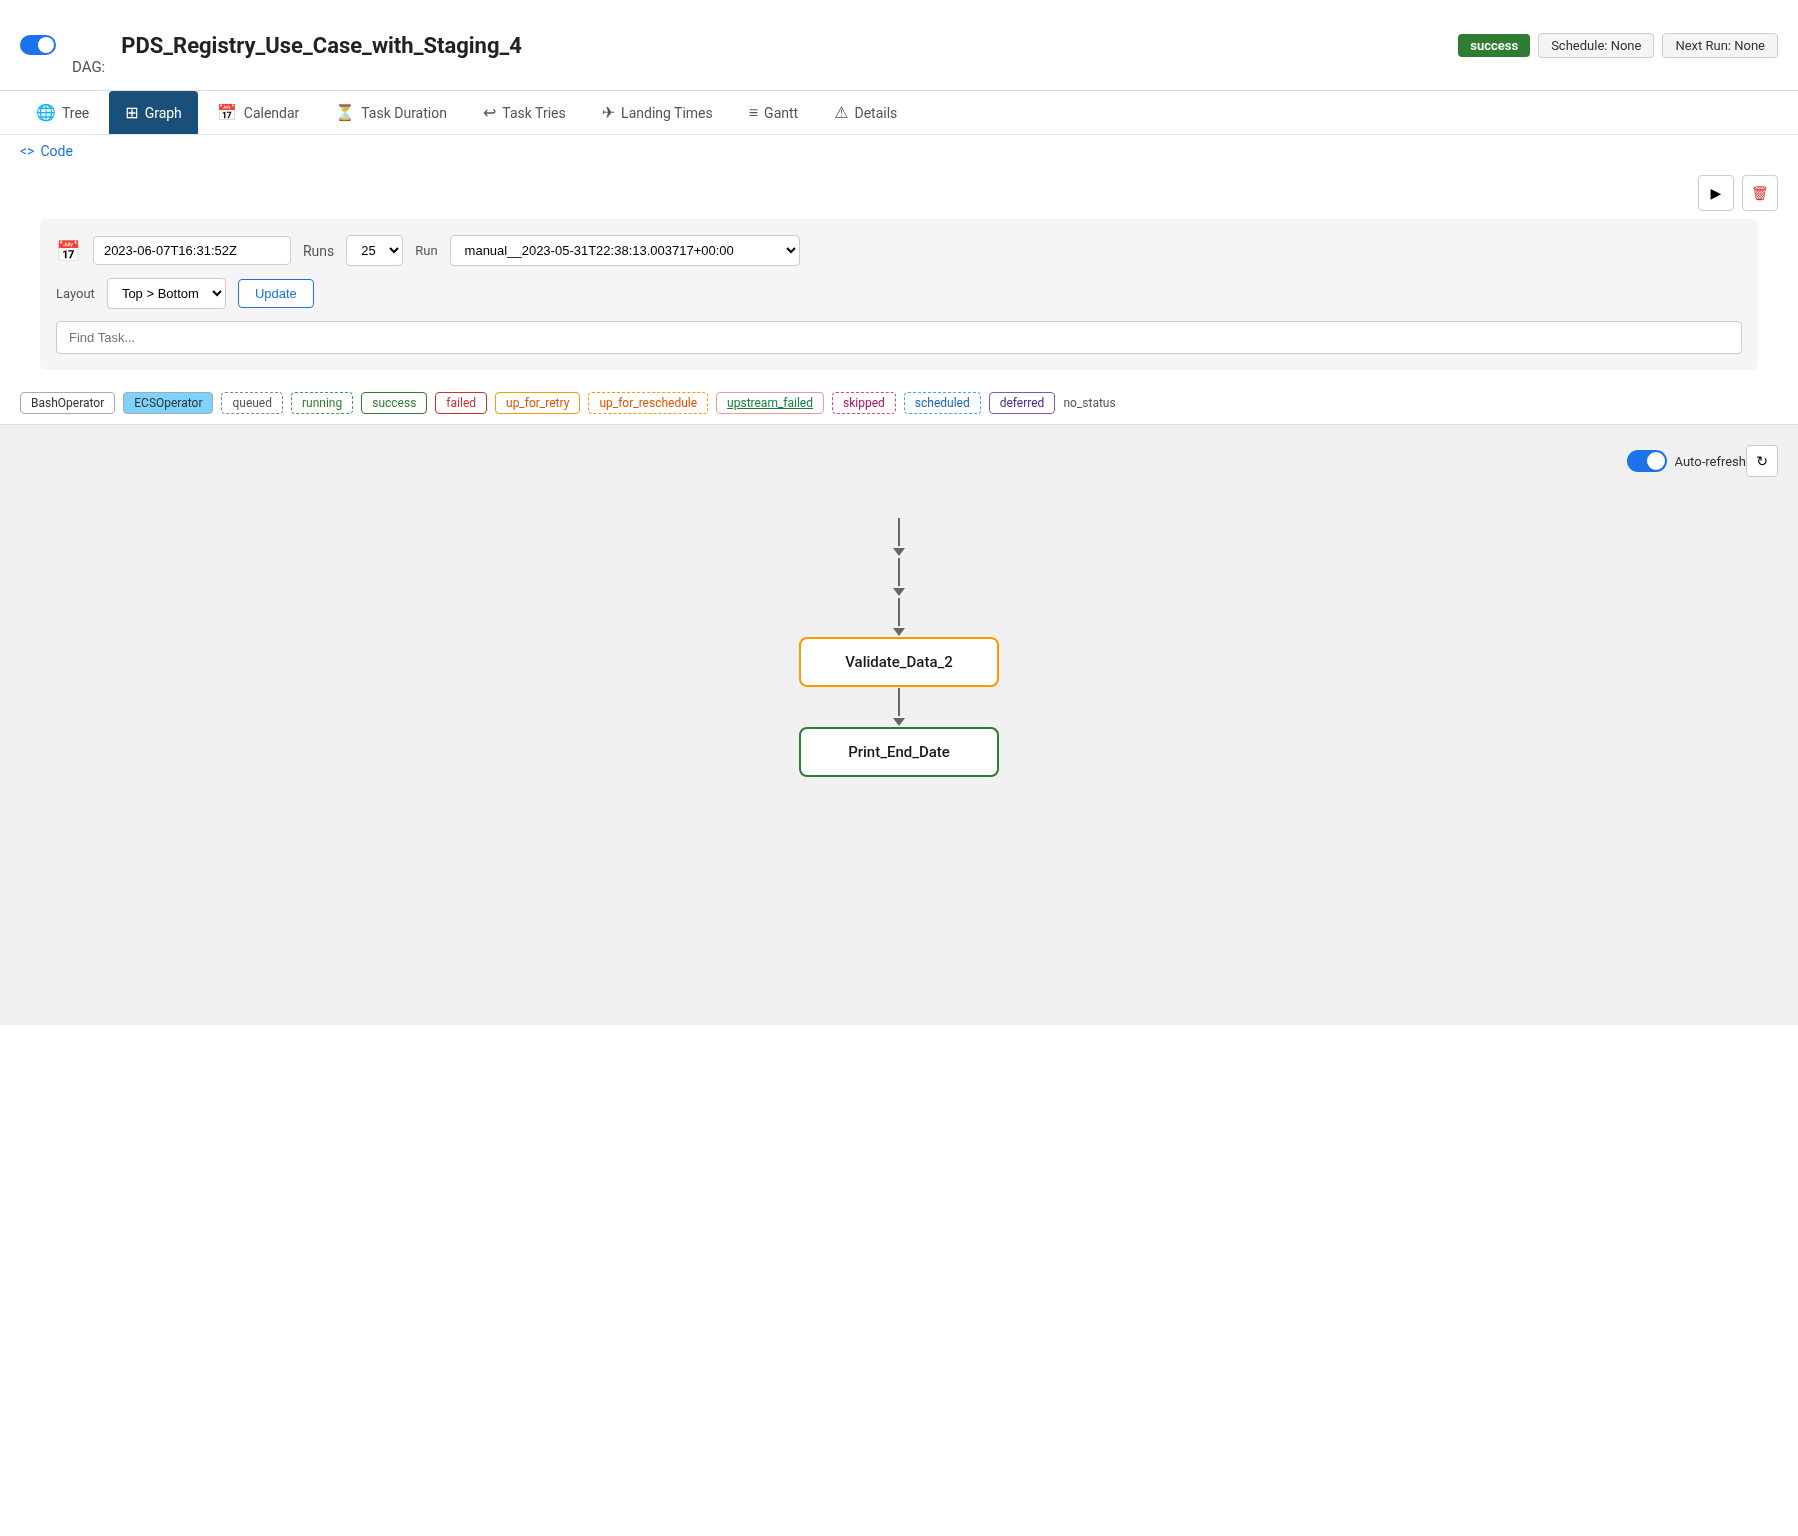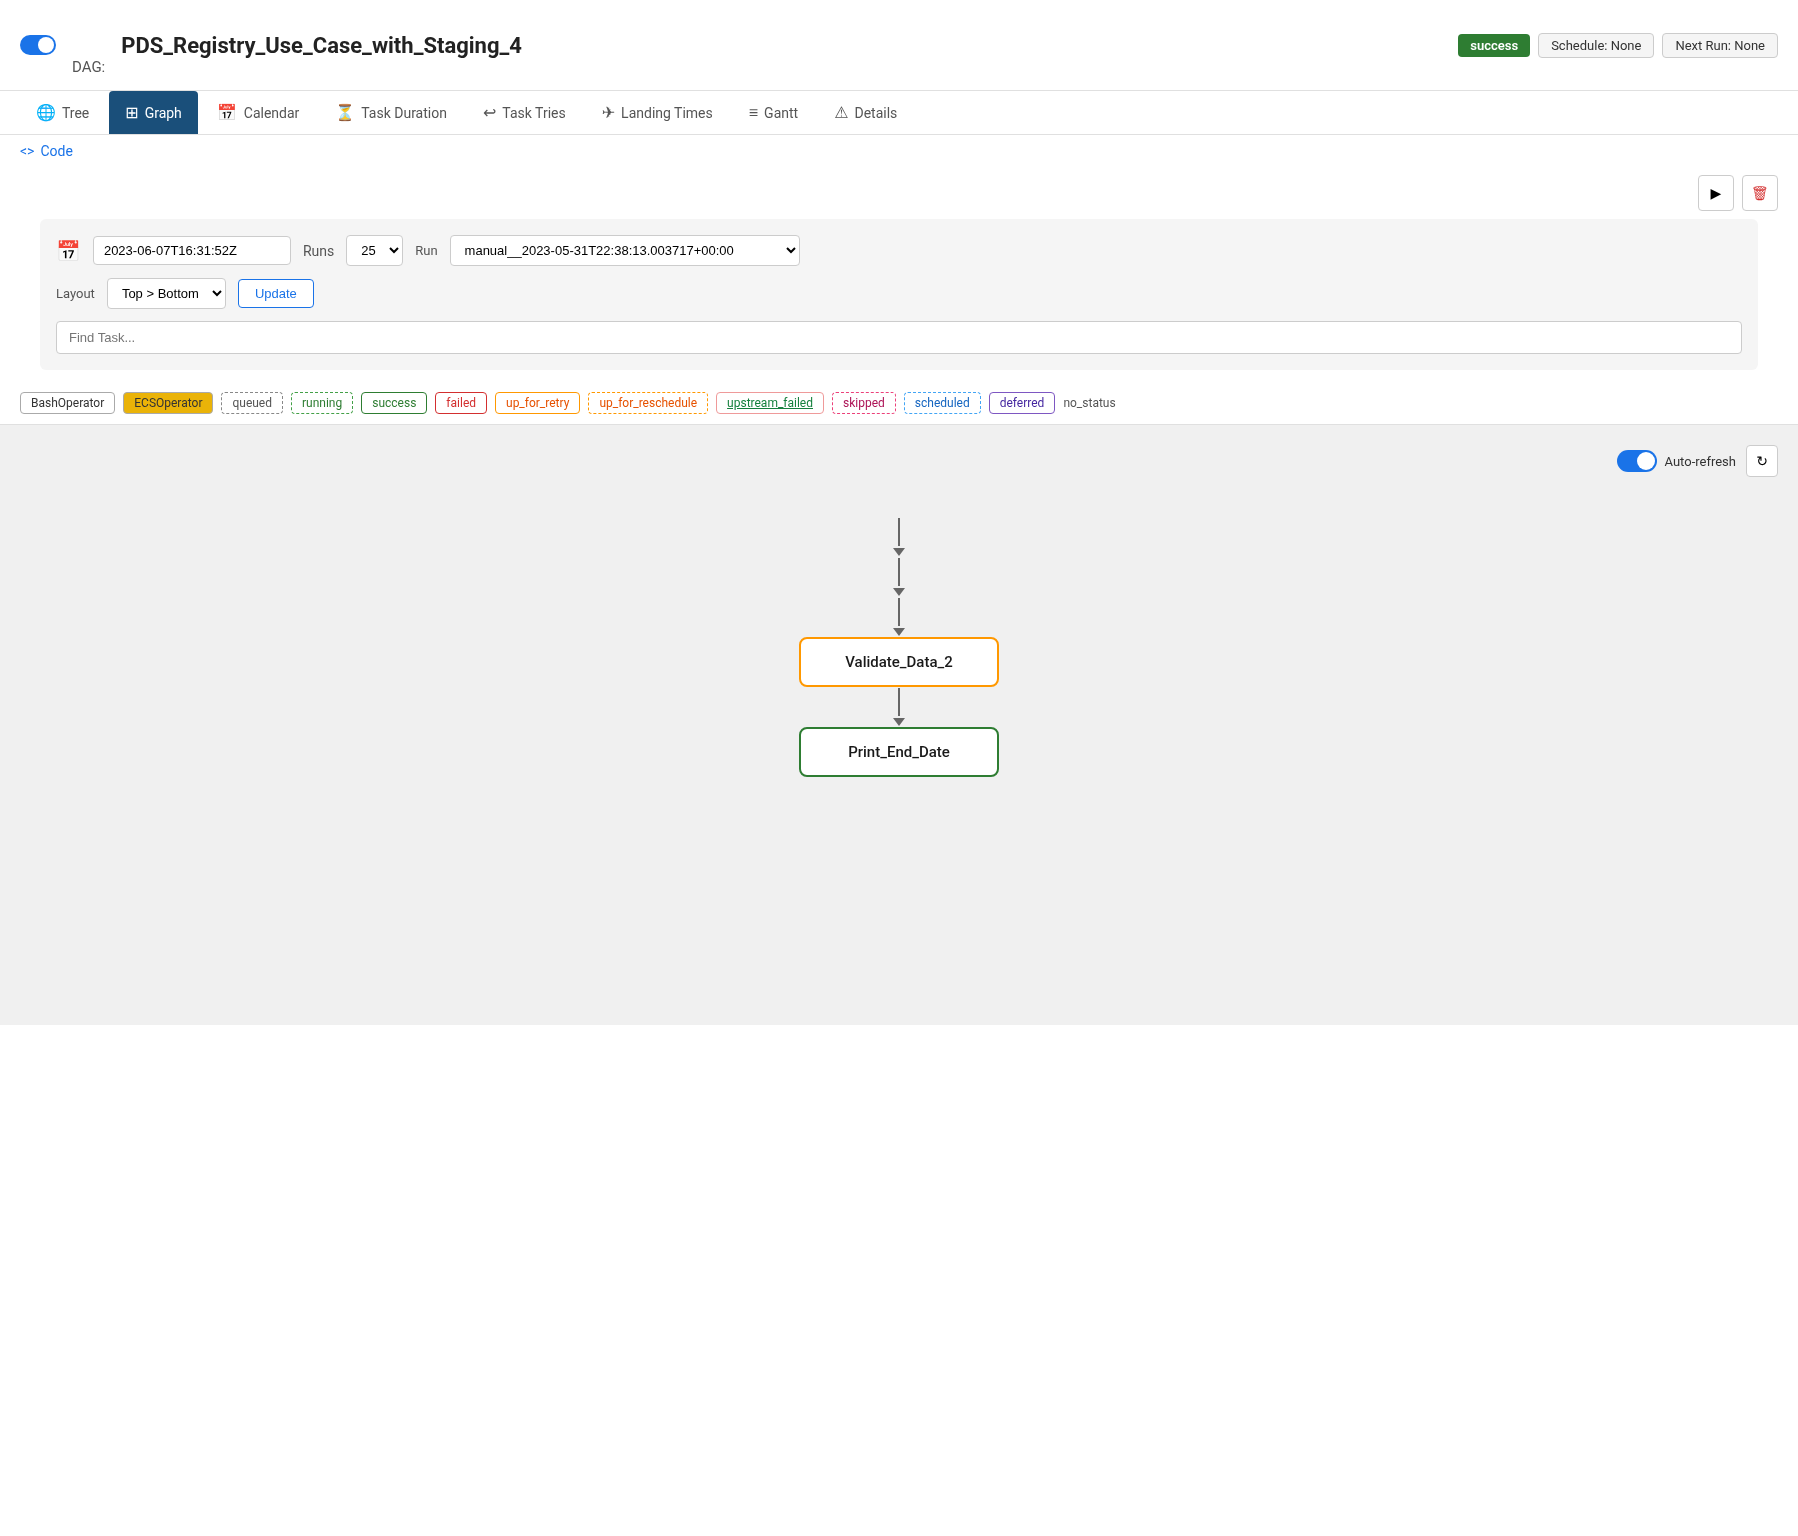--- a/index.html
+++ b/index.html
@@ -43,36 +43,36 @@
     .layout-row { display: flex; align-items: center; gap: 12px; margin-bottom: 12px; }
     .layout-label { color: #555; font-size: 13px; }
     .layout-select { border: 1px solid #ccc; border-radius: 4px; padding: 6px 10px; font-size: 13px; background: white; }
     .update-btn { border: 1px solid #1a73e8; color: #1a73e8; background: white; border-radius: 4px; padding: 6px 16px; font-size: 13px; cursor: pointer; font-weight: 500; }
     .find-task-input { width: 100%; border: 1px solid #ccc; border-radius: 4px; padding: 8px 12px; font-size: 13px; background: white; color: #999; }
 
     
     .legend { display: flex; align-items: center; padding: 10px 20px; gap: 8px; flex-wrap: wrap; border-bottom: 1px solid #e0e0e0; }
     .legend-item { padding: 3px 10px; border-radius: 4px; font-size: 12px; cursor: pointer; }
     .legend-bash { border: 1px solid #aaa; color: #333; background: white; }
-    .legend-ecs { border: 1px solid #aaa; color: #333; background: #eab308; }
+    .legend-ecs { border: 1px solid #aaa; color: #333; background: #7dd3fc; }
     .legend-queued { border: 1.5px solid #888; color: #555; background: white; border-style: dashed; }
     .legend-running { border: 1.5px solid #43a047; color: #2e7d32; background: white; border-style: dashed; }
     .legend-success { border: 1.5px solid #2e7d32; color: #2e7d32; background: white; }
     .legend-failed { border: 1.5px solid #d32f2f; color: #d32f2f; background: white; }
     .legend-up_for_retry { border: 1.5px solid #ff9800; color: #e65100; background: white; }
     .legend-up_for_reschedule { border: 1.5px solid #ff9800; color: #e65100; background: white; border-style: dashed; }
     .legend-upstream_failed { border: 1.5px solid #ef9a9a; color: #15803d; background: white; text-decoration: underline; }
     .legend-skipped { border: 1.5px solid #ec407a; color: #ad1457; background: white; border-style: dashed; }
     .legend-scheduled { border: 1.5px solid #42a5f5; color: #1565c0; background: white; border-style: dashed; }
     .legend-deferred { border: 1.5px solid #7e57c2; color: #4527a0; background: white; }
     .legend-no_status { color: #555; font-size: 12px; }
 
     
     .graph-area { background: #f0f0f0; margin: 0; padding: 20px; position: relative; min-height: 600px; }
-    .graph-toolbar { display: flex; justify-content: flex-end; align-items: center; gap: 10px; margin-bottom: 20px; }
+    .graph-toolbar { display: flex; justify-content: flex-end; align-items: center; gap: 0; margin-bottom: 20px; }
     .auto-refresh-toggle { display: flex; align-items: center; gap: 8px; }
     .toggle-blue { width: 40px; height: 22px; background: #1a73e8; border-radius: 11px; position: relative; cursor: pointer; }
     .toggle-blue::after { content: ''; position: absolute; width: 18px; height: 18px; background: white; border-radius: 50%; top: 2px; right: 2px; }
     .auto-refresh-label { font-size: 13px; color: #333; }
     .refresh-btn { width: 32px; height: 32px; border: 1px solid #ccc; border-radius: 4px; background: white; display: flex; align-items: center; justify-content: center; cursor: pointer; font-size: 14px; }
 
     
     .dag-flow { display: flex; flex-direction: column; align-items: center; gap: 0; padding: 20px 0; }
     .dag-node { border-radius: 8px; padding: 14px 32px; font-size: 15px; font-weight: 500; cursor: pointer; background: white; position: relative; min-width: 200px; text-align: center; }
     .dag-node.success { border: 2.5px solid #2e7d32; color: #1a1a1a; }

